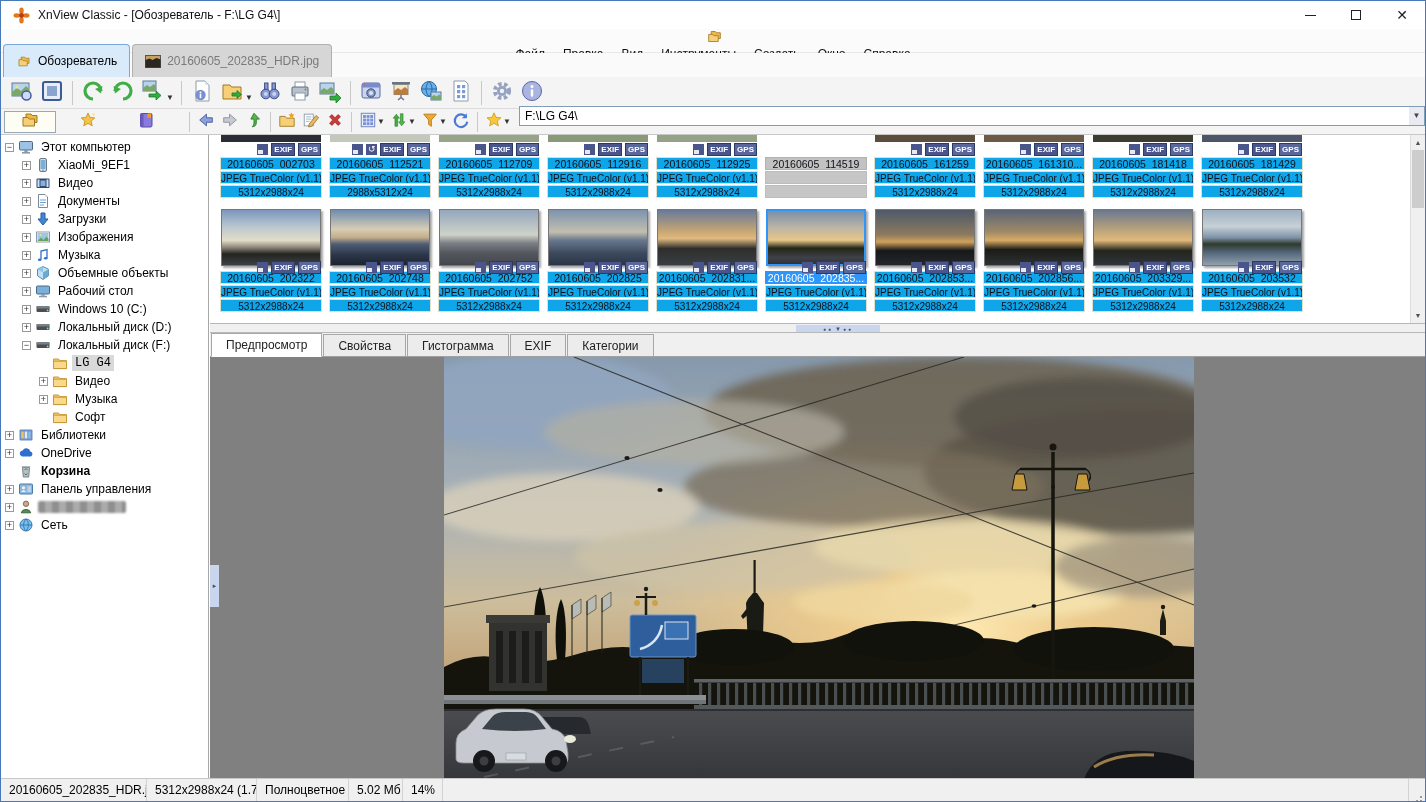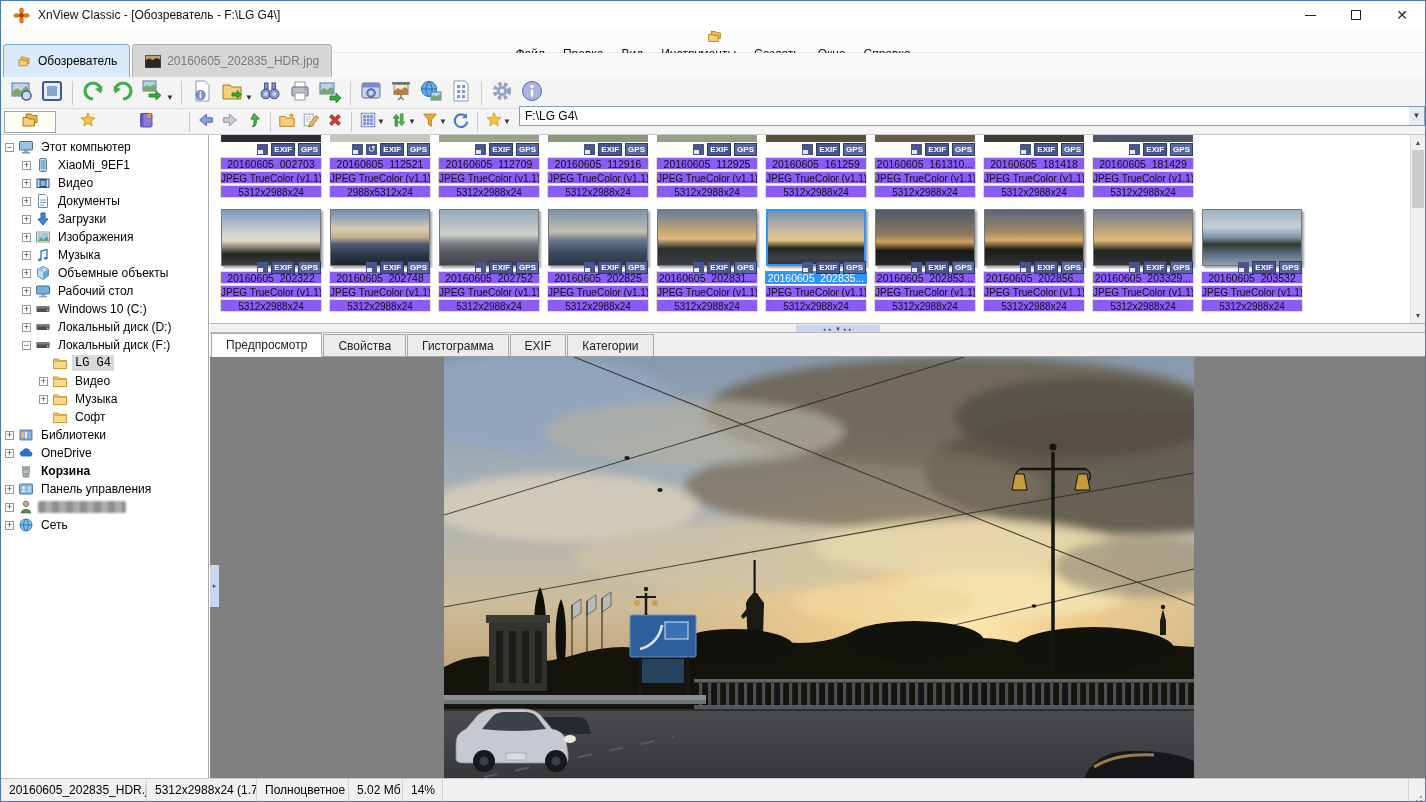--- a/index.html
+++ b/index.html
@@ -98,21 +98,21 @@
   .timg.selected { border:2px solid #2e95fa; }
   .timg-wrap .badges { position:absolute; bottom:-4px; right:1px; width:auto; }
   .badge-sq { width:11px; height:11px; background:#49558b; margin-left:3px; position:relative; flex:none; }
   .badge-sq::after { content:""; position:absolute; left:1px; bottom:1px; width:5px; height:4px; background:#e8e8f0; }
   .badge-rot { width:11px; height:11px; background:#49558b; color:#fff; font-size:9px; line-height:11px;
                text-align:center; margin-left:3px; flex:none; }
   .badge-txt { background:#49558b; color:#fff; font-size:8px; font-weight:bold; line-height:11px;
                padding:0 2px; margin-left:3px; border:1px solid #2e3a66; flex:none; }
   .badge-txt.gps { background:#5a679a; }
   .tline { width:102px; height:13px; line-height:13px; text-align:center; font-size:10px;
-           background:#8b5cf6; border:1px solid #e0e0c8; margin-top:1px; overflow:hidden; white-space:nowrap; color:#101018; }
+           background:#0ea5e9; border:1px solid #e0e0c8; margin-top:1px; overflow:hidden; white-space:nowrap; color:#101018; }
   .tline.name { font-size:10.5px; }
   .tline.sel { background:#2e95fa; border-color:#2e95fa; color:#fff; }
   .tline.grayname { background:#c2c2c2; border-color:#b2b2b2; }
   .tline.graybar { background:#c6c6c6; border-color:#bcbcbc; }
 
   .vscroll { position:absolute; right:0; top:0; bottom:0; width:15px; background:#f0f0f0; border-left:1px solid #dcdcdc; }
   .vs-arrow { height:15px; display:flex; align-items:center; justify-content:center; font-size:7px; color:#505050; }
   .vs-arrow.down { position:absolute; bottom:0; left:0; right:0; }
   .vs-thumb { position:absolute; top:15px; left:1px; right:1px; height:58px; background:#cdcdcd; }
 
@@ -722,20 +722,27 @@
             <div class="cell">
               <div class="strip s5"></div>
               <div class="badges">
                 <span class="badge-sq"></span>
                 <span class="badge-txt">EXIF</span>
                 <span class="badge-txt gps">GPS</span>
               </div>
               <div class="tline name">20160605_112925</div>
               <div class="tline ">JPEG TrueColor (v1.1)</div>
               <div class="tline ">5312x2988x24</div>
+            </div>
+            <div class="cell">
+              <div class="strip s6"></div>
+              <div class="badges"></div>
+              <div class="tline name grayname">20160605_114519</div>
+              <div class="tline graybar"></div>
+              <div class="tline graybar"></div>
             </div>
             <div class="cell">
               <div class="strip s7"></div>
               <div class="badges">
                 <span class="badge-sq"></span>
                 <span class="badge-txt">EXIF</span>
                 <span class="badge-txt gps">GPS</span>
               </div>
               <div class="tline name">20160605_161259</div>
               <div class="tline ">JPEG TrueColor (v1.1)</div>

